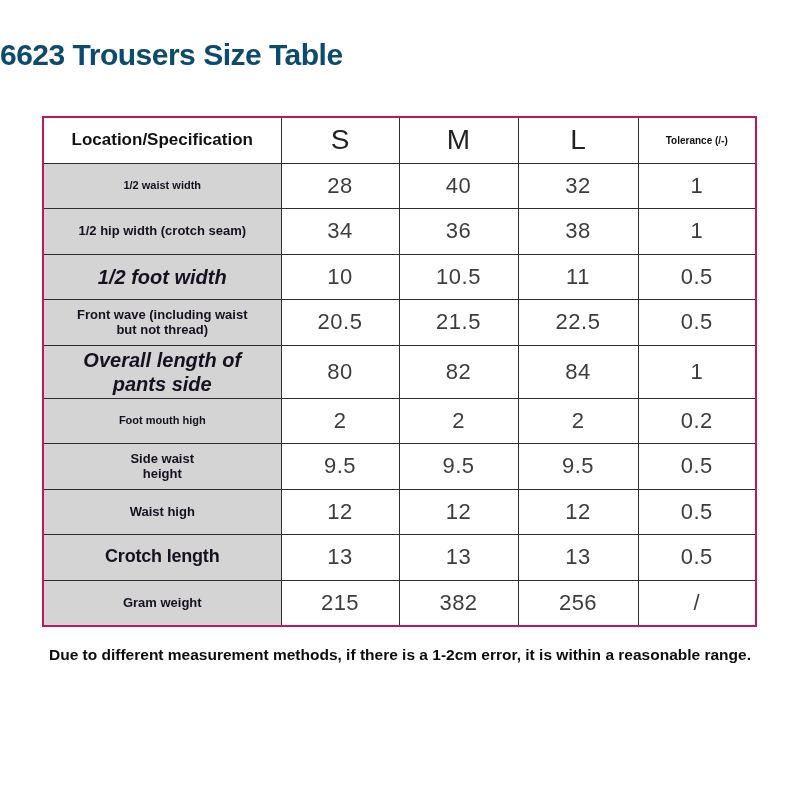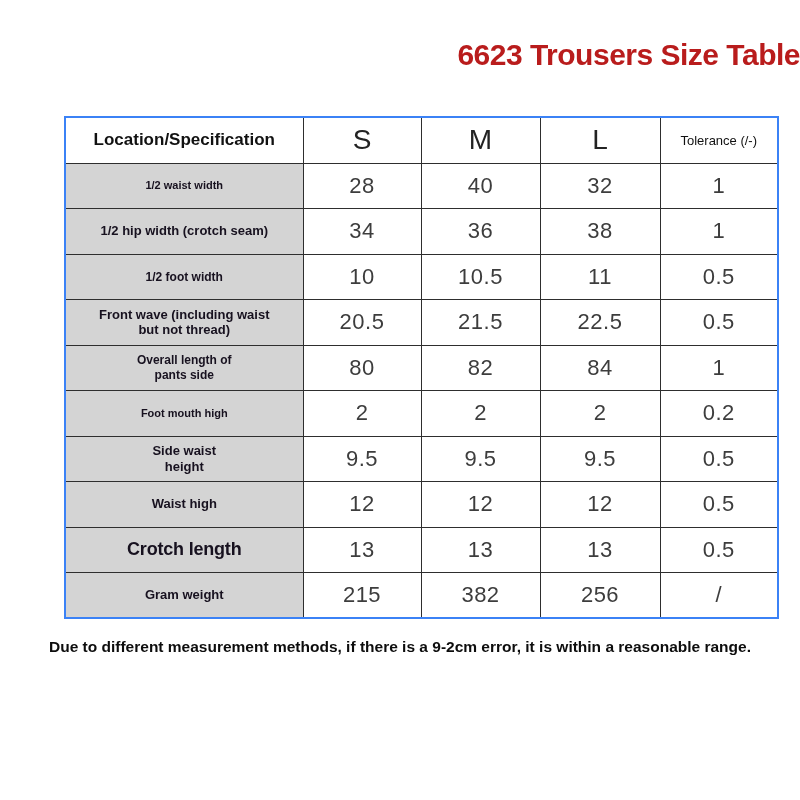--- a/index.html
+++ b/index.html
@@ -11,33 +11,33 @@
     font-family: "Liberation Sans", sans-serif;
     -webkit-font-smoothing: antialiased;
   }
   .page {
     width: 800px;
     height: 800px;
     box-sizing: border-box;
     padding-top: 38px;
   }
   .title {
-    text-align: right;
+    text-align: left;
     font-size: 30px;
     font-weight: bold;
-    color: #b91c1c;
+    color: #0c4a6e;
     letter-spacing: -0.5px;
     margin: 0 0 44px 0;
   }
   table.size-table {
     border-collapse: collapse;
     table-layout: fixed;
-    margin-left: 64px;
+    margin-left: 42px;
     width: 713px;
-    border: 2px solid #3b82f6;
+    border: 2px solid #be185d;
     padding-left: 33px;
   }
   table.size-table td, table.size-table th {
     border: 1px solid #2e2e2e;
     text-align: center;
     vertical-align: middle;
     padding: 2px 4px;
     box-sizing: border-box;
     overflow: hidden;
   }
@@ -50,34 +50,34 @@
     color: #111111;
   }
   th.hdr-size {
     background: #ffffff;
     font-size: 28px;
     font-weight: 400;
     color: #232323;
   }
   th.hdr-tol {
     background: #ffffff;
-    font-size: 13px;
-    font-weight: normal;
+    font-size: 10px;
+    font-weight: bold;
     color: #111111;
   }
   td.lbl {
     background: #d4d4d4;
     font-weight: bold;
     color: #17111f;
     white-space: pre-line;
     line-height: 1.2;
   }
   td.lbl-sm { font-size: 11px; }
   td.lbl-md { font-size: 13px; }
-  td.lbl-lg { font-size: 12px; }
+  td.lbl-lg { font-size: 20px; font-style: italic; }
   td.lbl-xl { font-size: 18px; letter-spacing: -0.2px; }
   td.val {
     background: #ffffff;
     font-size: 22px;
     font-weight: 400;
     color: #3d3d3d;
     letter-spacing: 0.5px;
   }
   .footer-note {
     text-align: center;
@@ -191,15 +191,15 @@
       <tr class="data-row">
         <td class="lbl lbl-md">Gram weight</td>
         <td class="val">215</td>
         <td class="val">382</td>
         <td class="val">256</td>
         <td class="val">/</td>
       </tr>
     </tbody>
   </table>
 
-  <div class="footer-note">Due to different measurement methods, if there is a 9-2cm error, it is within a reasonable range.</div>
+  <div class="footer-note">Due to different measurement methods, if there is a 1-2cm error, it is within a reasonable range.</div>
 
 </div>
 
 </body></html>

